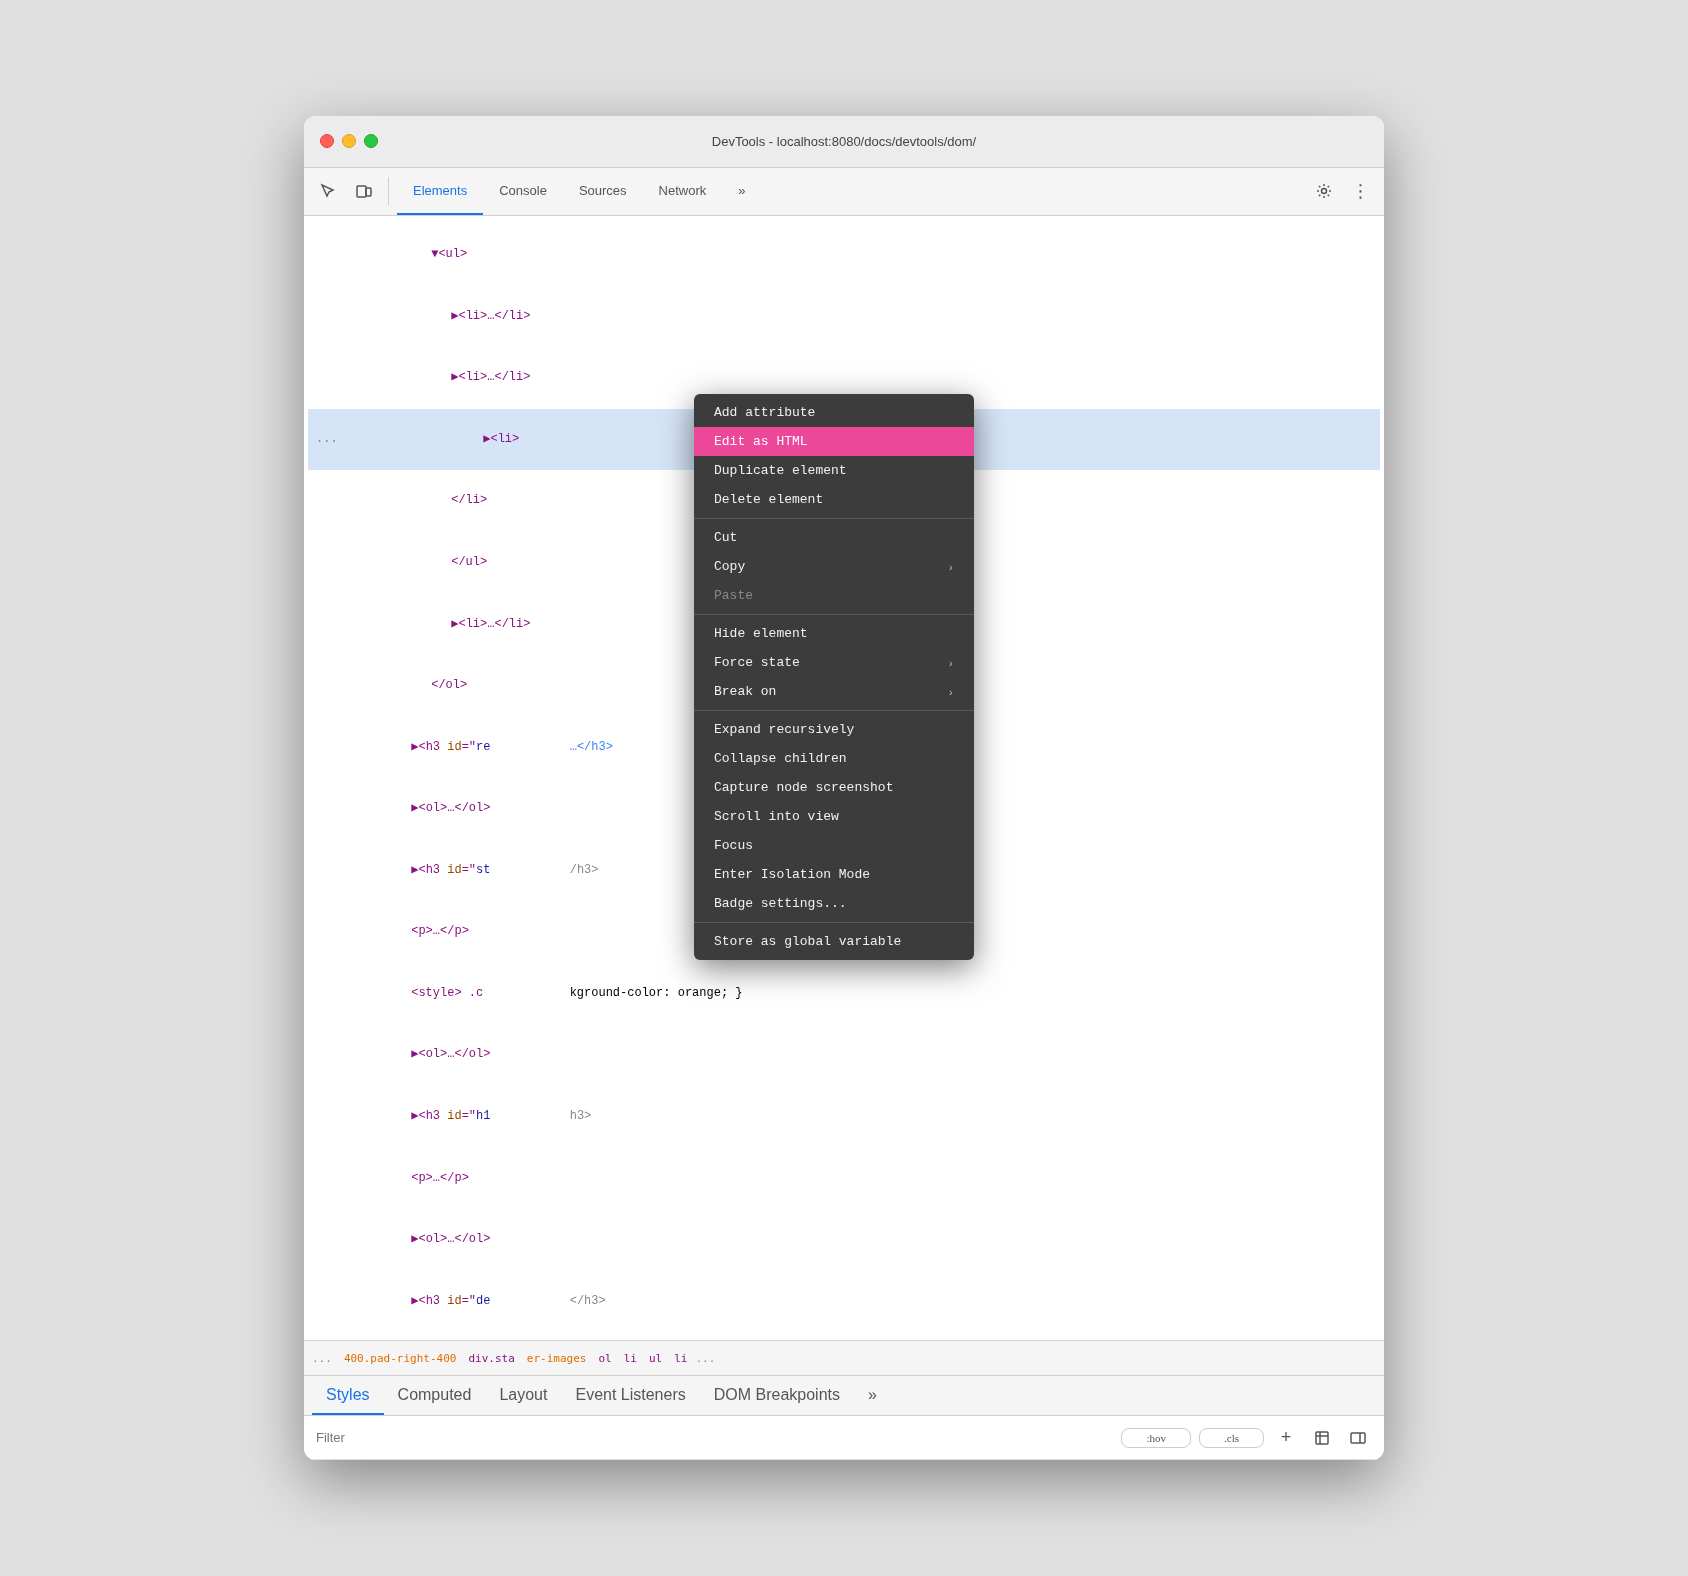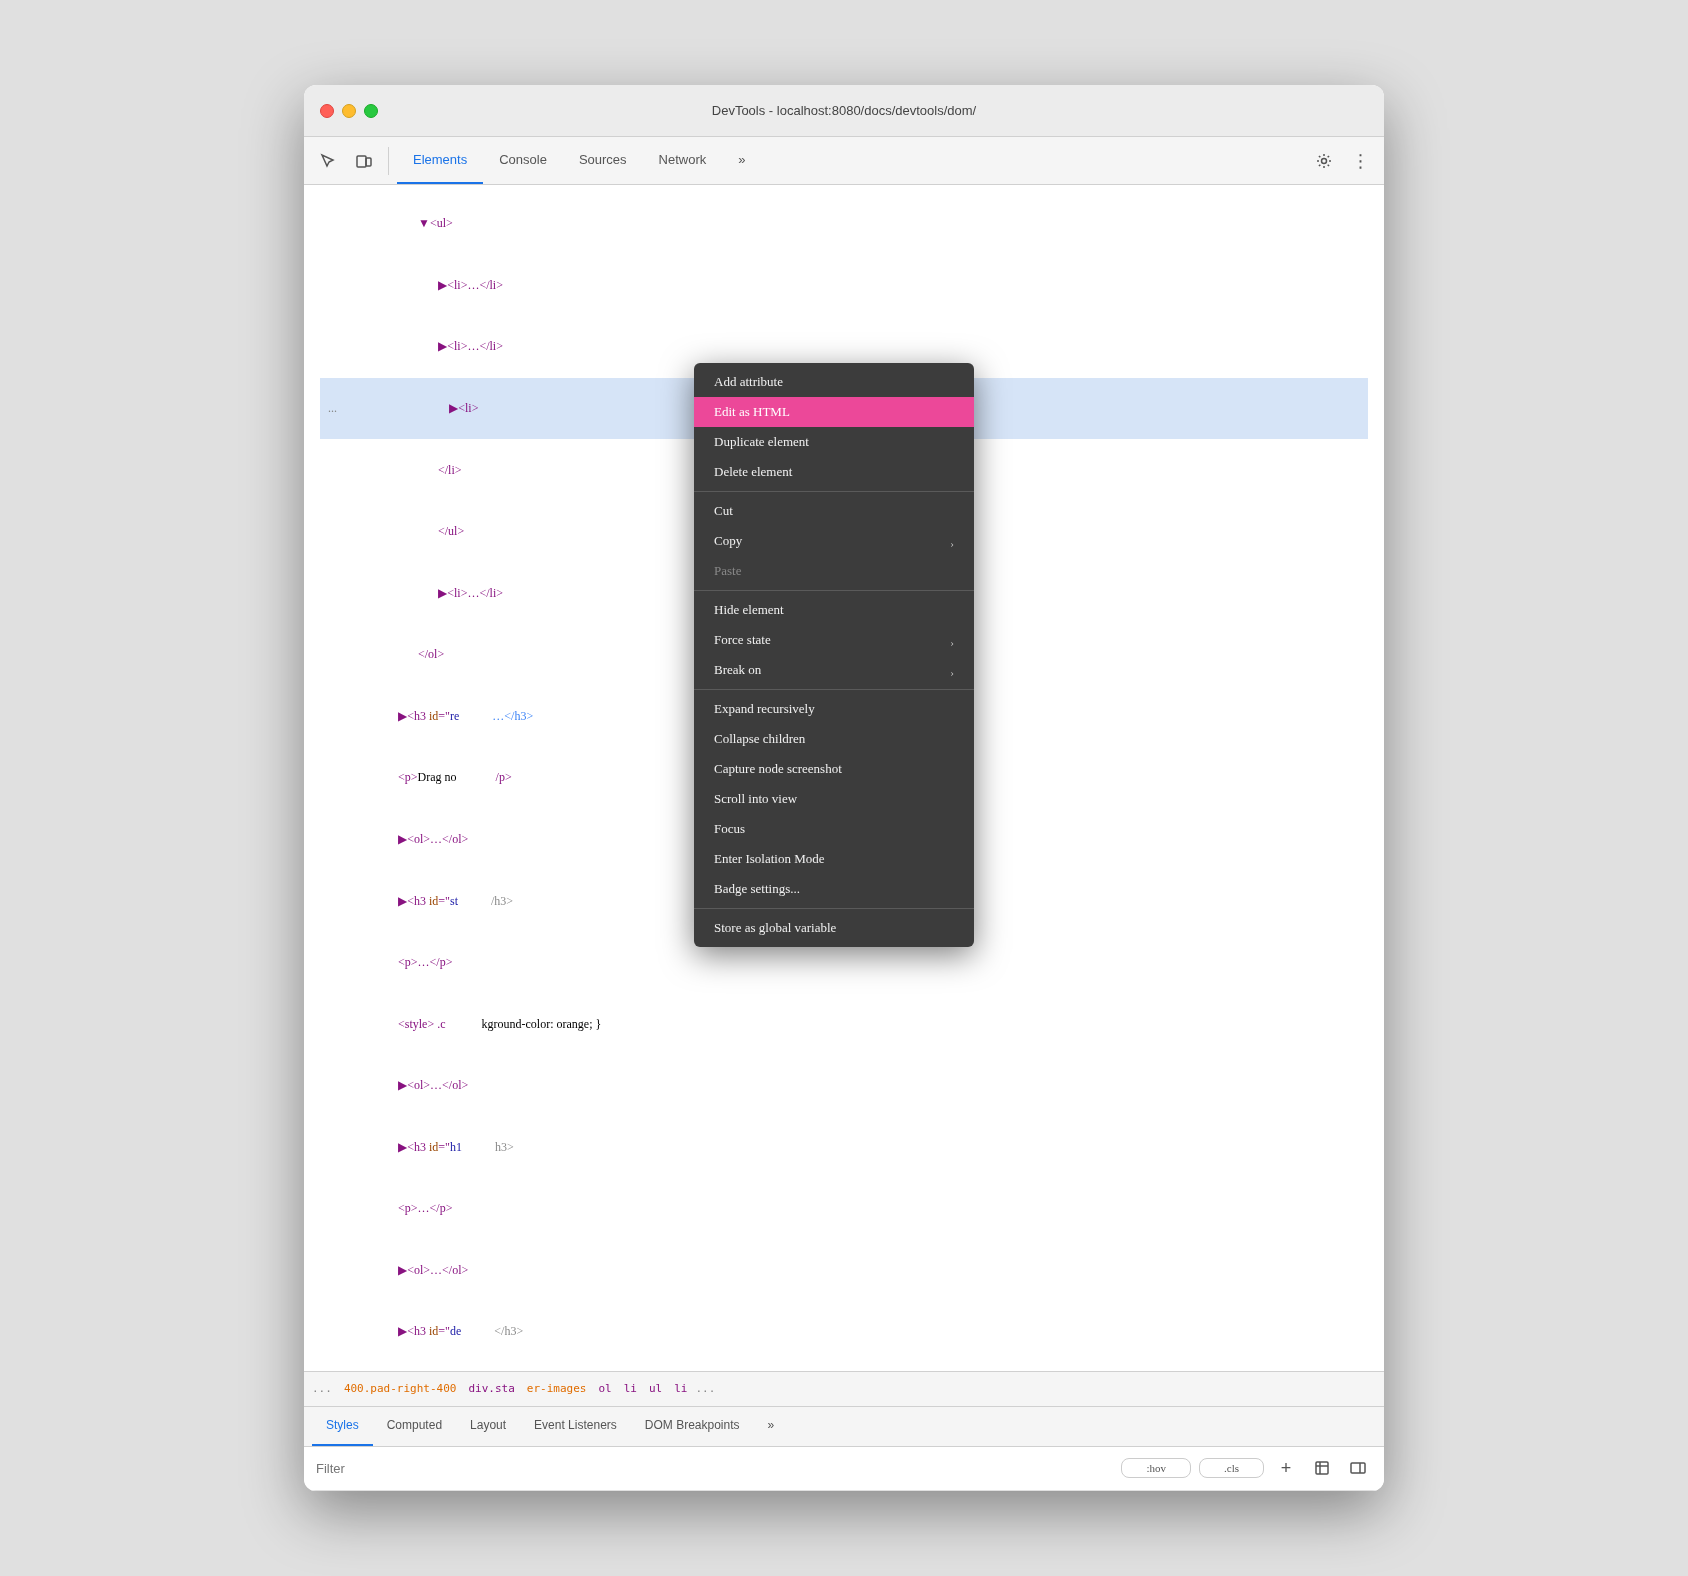--- a/index.html
+++ b/index.html
@@ -106,23 +106,23 @@
     .toolbar-right {
       display: flex;
       align-items: center;
       gap: 4px;
       margin-left: auto;
     }
     
     .dom-area {
       background: #fff;
       min-height: 580px;
-      font-family: Liberation Serif, serif;
+      font-family: Liberation Mono, monospace;
       font-size: 12px;
-      padding: 8px 16px;
+      padding: 8px 4px;
       overflow: auto;
       position: relative;
     }
     .dom-line {
       padding: 2px 16px 2px 16px;
       white-space: pre;
       line-height: 1.6;
       color: #000;
       cursor: default;
     }
@@ -210,21 +210,21 @@
       align-items: center;
       padding: 0 8px;
       border-bottom: 1px solid #d0d0d0;
       gap: 0;
     }
     .panel-tab {
       padding: 0 14px;
       height: 100%;
       display: flex;
       align-items: center;
-      font-size: 12px;
+      font-size: 16px;
       color: #555;
       cursor: pointer;
       border-bottom: 2px solid transparent;
     }
     .panel-tab.active {
       color: #1a73e8;
       border-bottom: 2px solid #1a73e8;
     }
     
     .filter-bar {
@@ -360,23 +360,20 @@
     </div>
 
     <div class="dom-line" style="padding-left:80px">
       <span class="tag">&lt;/ol&gt;</span>
     </div>
 
     <div class="dom-line" style="padding-left:60px">
       <span class="tag">▶&lt;h3 </span><span class="attr-name">id</span><span class="tag">="</span><span class="attr-value">re</span><span class="tag">&nbsp;&nbsp;&nbsp;&nbsp;&nbsp;&nbsp;&nbsp;&nbsp;&nbsp;&nbsp;&nbsp;</span><span style="color:#3b82f6">…&lt;/h3&gt;</span>
     </div>
 
-    <div class="dom-line" style="padding-left:60px">
-      <span class="tag">&lt;p&gt;</span><span class="text-content">Drag no</span><span style="color:#888">&nbsp;&nbsp;&nbsp;&nbsp;&nbsp;&nbsp;&nbsp;&nbsp;&nbsp;&nbsp;&nbsp;&nbsp;&nbsp;</span><span class="tag">/p&gt;</span>
-    </div>
 
     <div class="dom-line" style="padding-left:60px">
       <span class="tag">▶&lt;ol&gt;…&lt;/ol&gt;</span>
     </div>
 
     <div class="dom-line" style="padding-left:60px">
       <span class="tag">▶&lt;h3 </span><span class="attr-name">id</span><span class="tag">="</span><span class="attr-value">st</span><span class="tag">&nbsp;&nbsp;&nbsp;&nbsp;&nbsp;&nbsp;&nbsp;&nbsp;&nbsp;&nbsp;&nbsp;</span><span style="color:#888">/h3&gt;</span>
     </div>
 
     <div class="dom-line" style="padding-left:60px">

